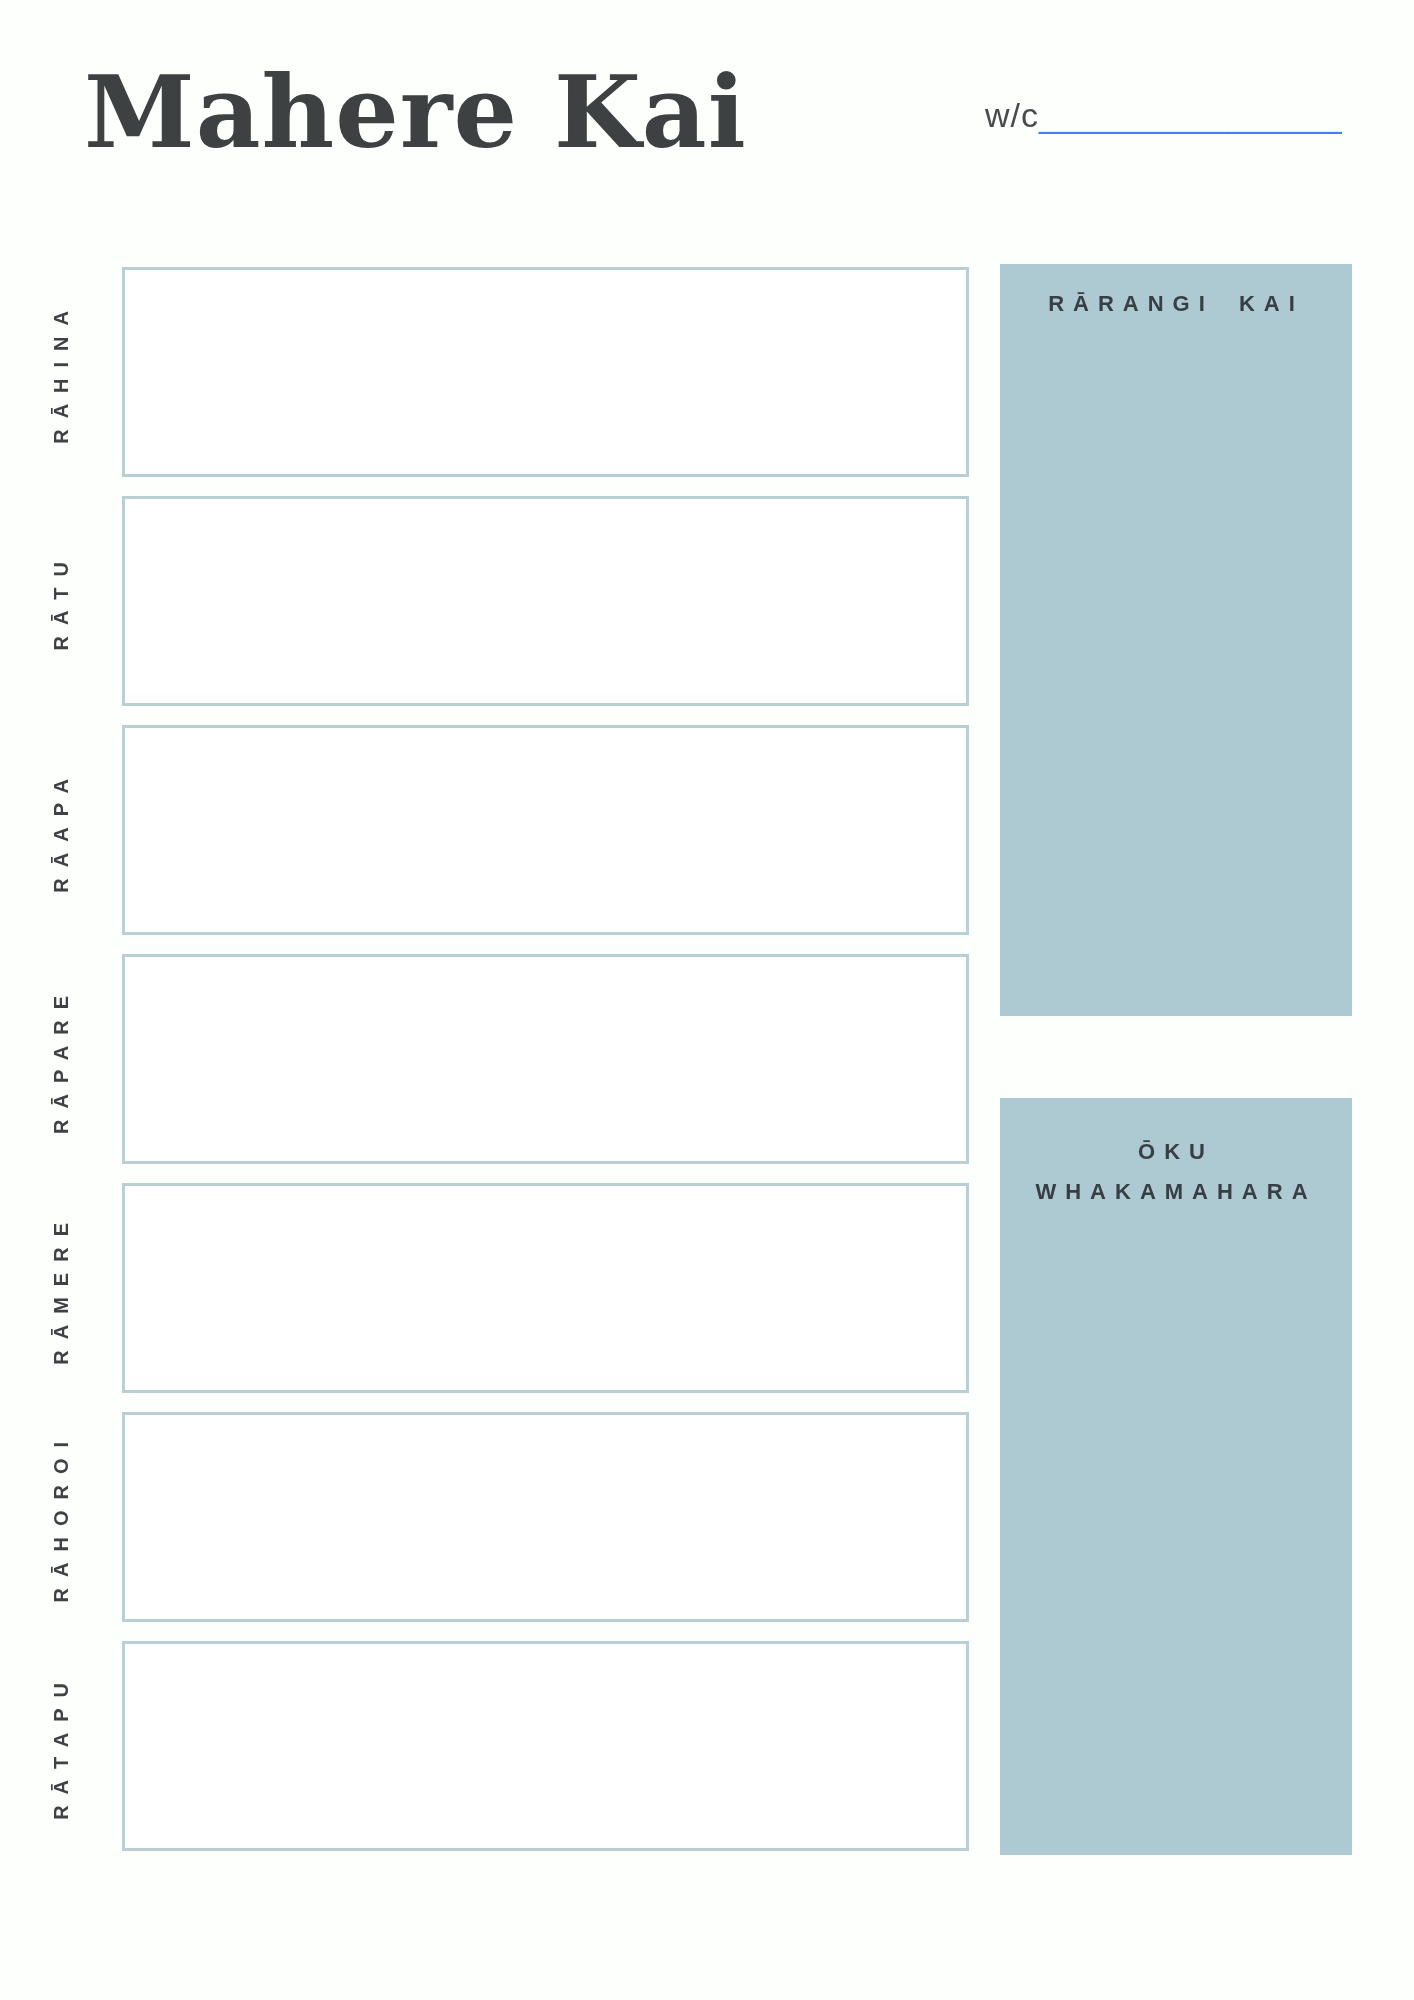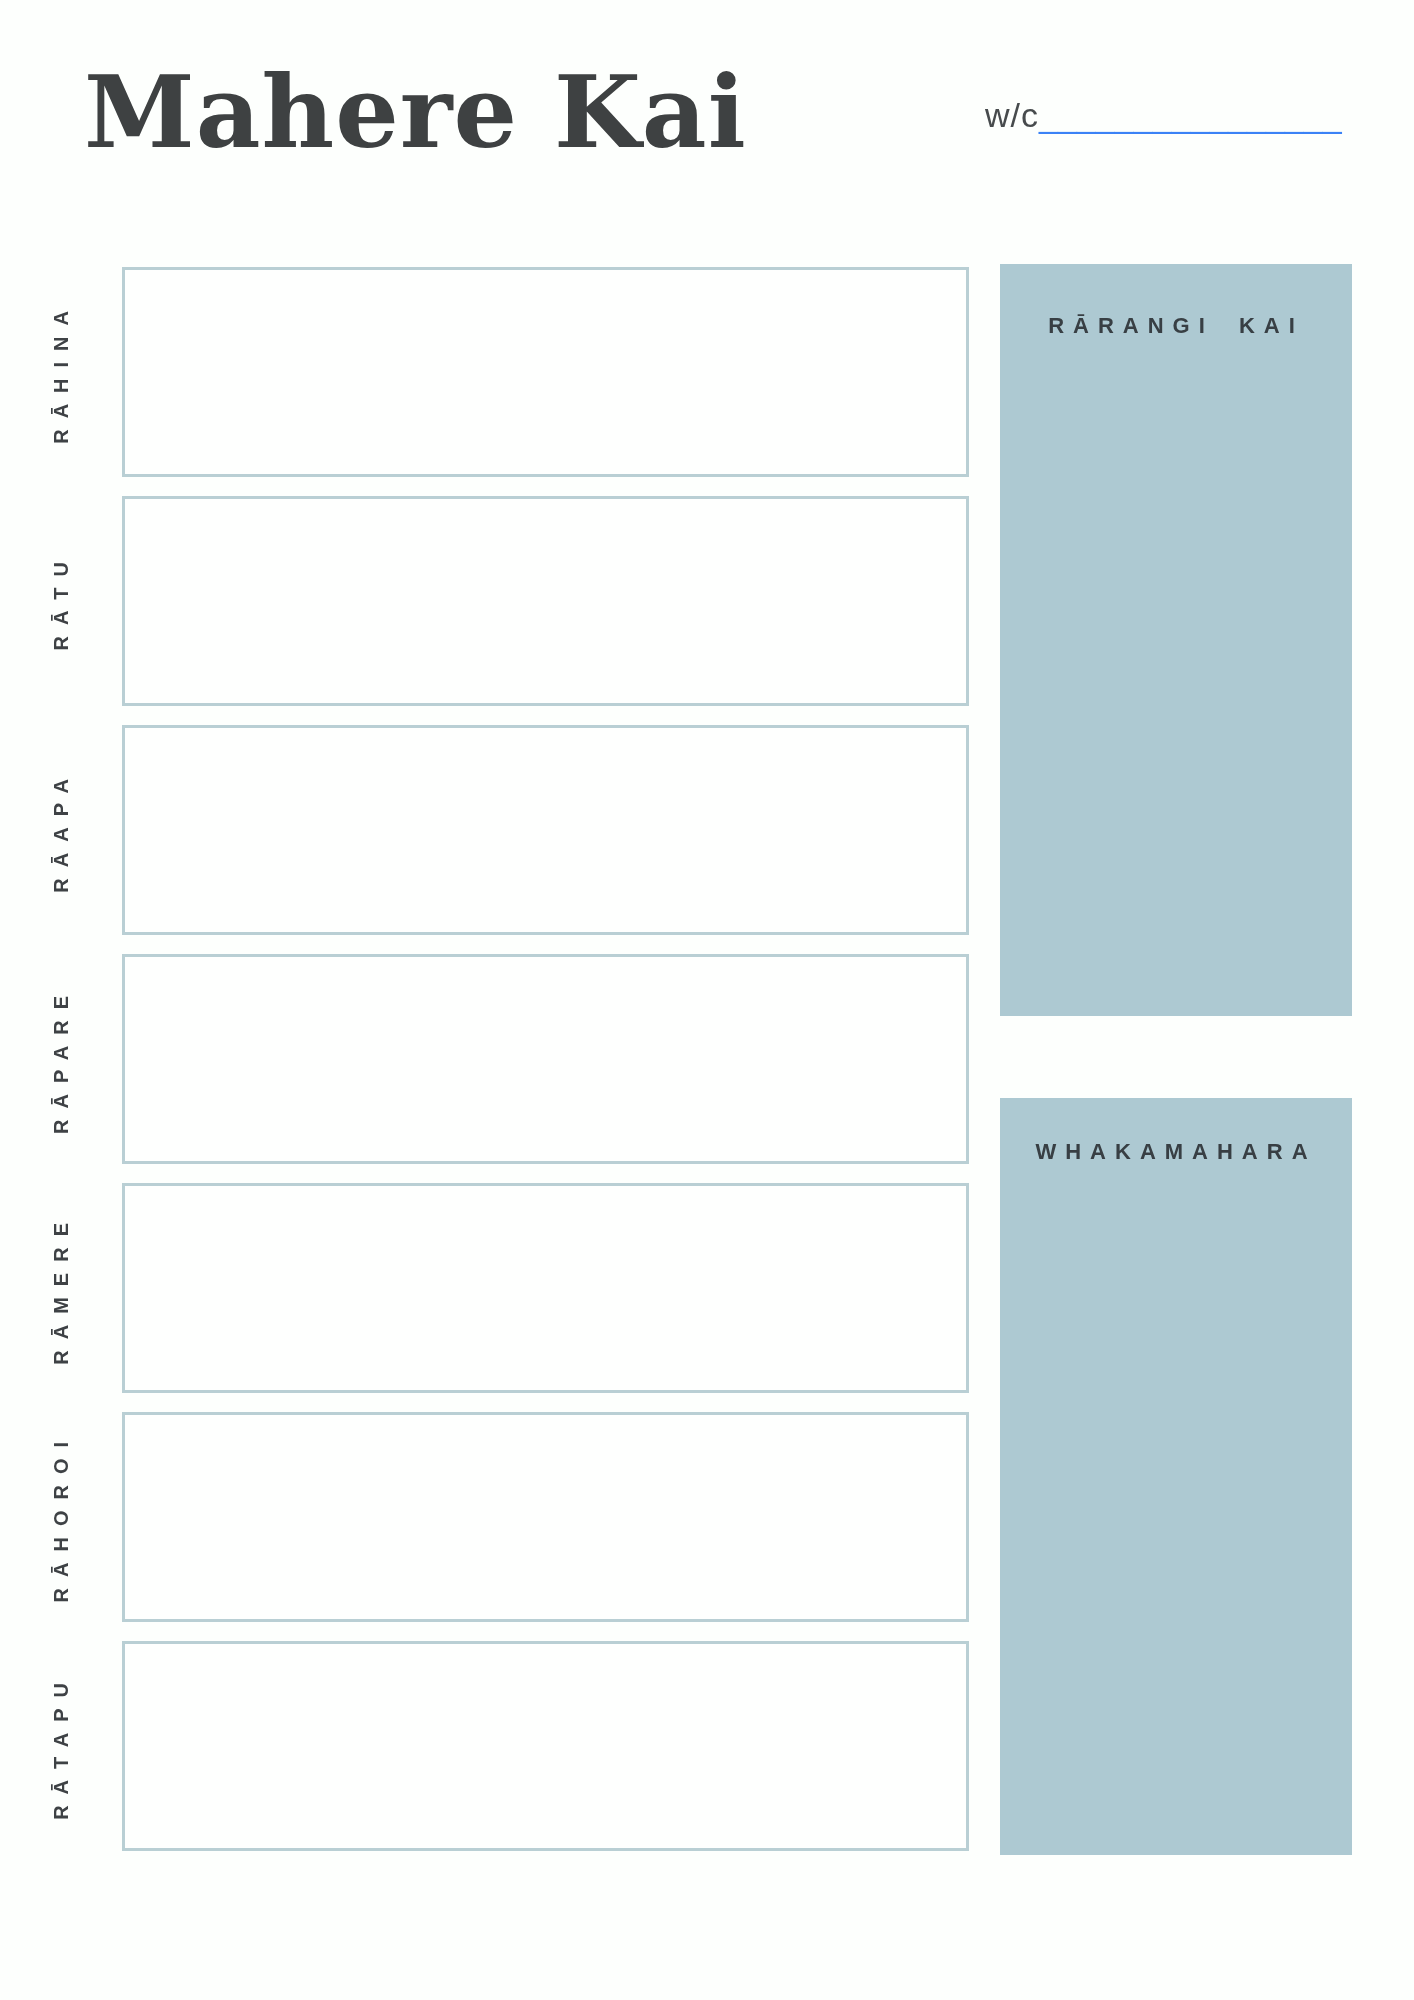--- a/index.html
+++ b/index.html
@@ -95,21 +95,21 @@
     text-align: center;
   }
   .panel-heading {
     font-size: 22px;
     font-weight: 700;
     letter-spacing: 9px;
     word-spacing: 10px;
     color: #383f44;
     line-height: 40px;
   }
-  .panel-list { top: 264px; height: 752px; padding-top: 42px; }
+  .panel-list { top: 264px; height: 752px; padding-top: 20px; }
   .panel-notes { top: 1098px; height: 757px; padding-top: 34px; }
 </style>
 </head>
 <body>
 
 <div class="page">
 
   <h1 class="title">Mahere Kai</h1>
 
   <div class="wc-row">
@@ -169,17 +169,18 @@
     </div>
 
   </div>
 
   <div class="panel panel-list">
     <div class="panel-heading">RĀRANGI KAI</div>
   </div>
 
   <div class="panel panel-notes">
     <div class="panel-heading">
+      <div>ŌKU</div>
       <div>WHAKAMAHARA</div>
     </div>
   </div>
 
 </div>
 
 </body></html>

